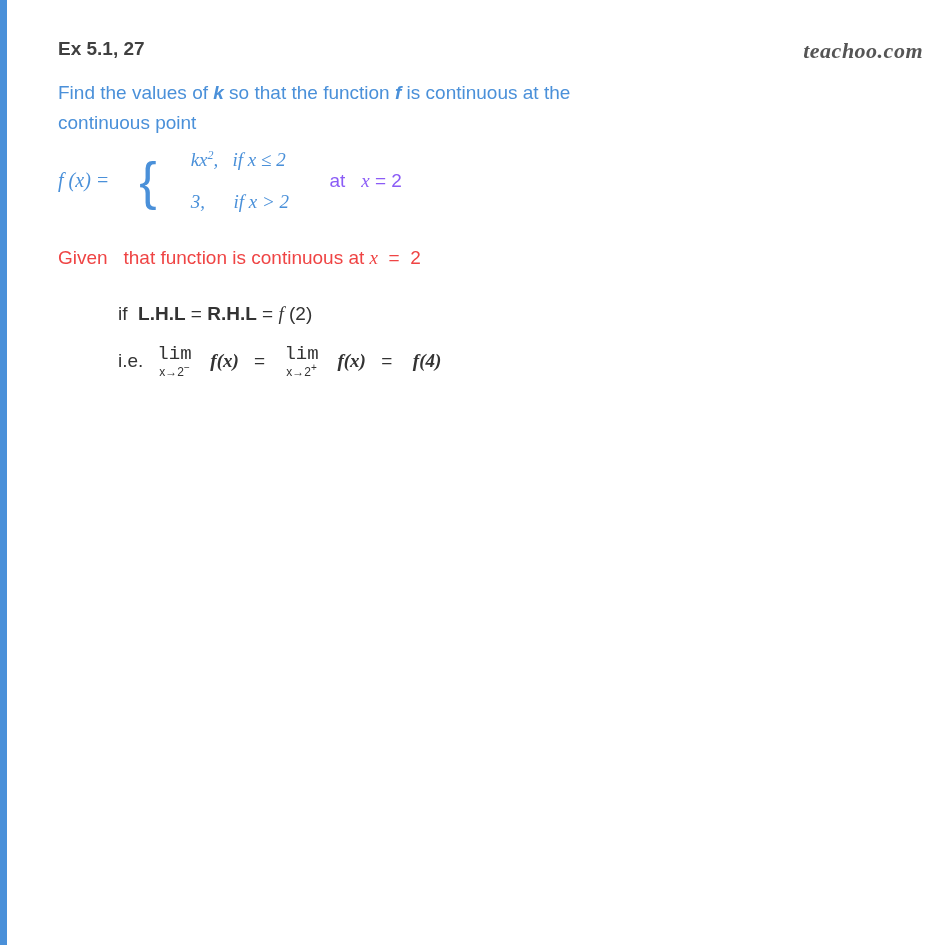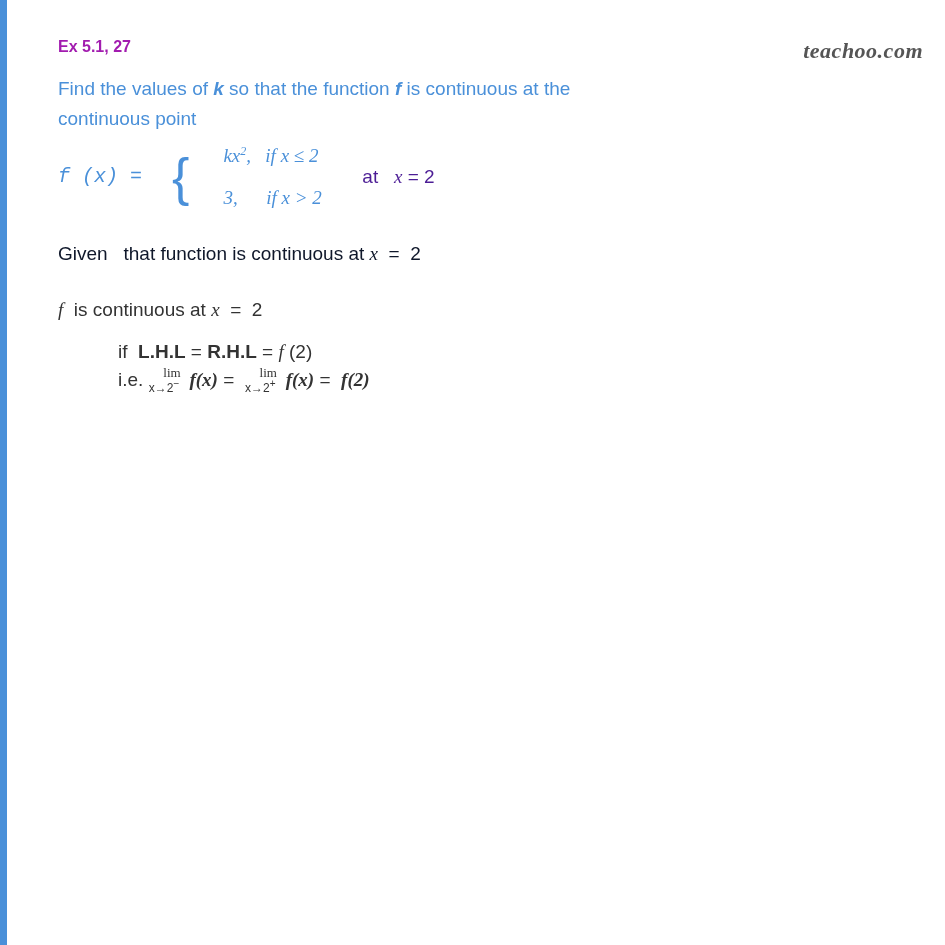--- a/index.html
+++ b/index.html
@@ -36,22 +36,22 @@
     }
 
     .content {
       margin-left: 30px;
       padding: 28px 40px 40px 28px;
     }
 
     .ex-title {
       font-family: Arial, sans-serif;
       font-weight: bold;
-      font-size: 16px;
-      color: #a21caf;
+      font-size: 19px;
+      color: #404040;
       margin-bottom: 18px;
       margin-top: 10px;
     }
 
     .question-text {
       font-family: Arial, sans-serif;
       font-size: 19px;
       color: #4a90d9;
       line-height: 1.6;
     }
@@ -65,21 +65,21 @@
       display: flex;
       align-items: center;
       margin: 10px 0 30px 0;
       gap: 30px;
     }
 
     .func-label {
       font-style: italic;
       font-size: 20px;
       color: #4a90d9;
-      font-family: Liberation Mono, monospace;
+      font-family: Liberation Serif, serif;
     }
 
     .piecewise-brace {
       font-size: 52px;
       color: #4a90d9;
       line-height: 1;
       font-weight: 100;
       margin-right: 4px;
       font-family: 'Arial', sans-serif;
     }
@@ -93,37 +93,37 @@
     .piecewise-case {
       font-size: 19px;
       color: #4a90d9;
       font-family: 'Georgia', serif;
       font-style: italic;
     }
 
     .at-label {
       font-family: Arial, sans-serif;
       font-size: 19px;
-      color: #4c1d95;
+      color: #8b5cf6;
       font-style: normal;
     }
 
     .at-label em {
       font-style: italic;
       font-family: 'Georgia', serif;
     }
 
     .given-section {
       margin: 20px 0 30px 0;
     }
 
     .given-text {
       font-family: Arial, sans-serif;
       font-size: 19px;
-      color: #0f172a;
+      color: #ef4444;
       line-height: 1.6;
     }
 
     .given-text em {
       font-style: italic;
       font-family: 'Georgia', serif;
     }
 
     .continuous-section {
       margin: 10px 0 20px 0;
@@ -142,54 +142,53 @@
     }
 
     .condition-block {
       margin-left: 60px;
     }
 
     .if-line {
       font-family: Arial, sans-serif;
       font-size: 19px;
       color: #333;
-      margin-bottom: 2px;
+      margin-bottom: 18px;
     }
 
     .if-line strong {
       font-weight: bold;
     }
 
     .if-line em {
       font-style: italic;
       font-family: 'Georgia', serif;
     }
 
     .ie-line {
       font-family: Arial, sans-serif;
       font-size: 19px;
       color: #333;
       display: flex;
       align-items: center;
-      gap: 0;
+      gap: 10px;
     }
 
     .lim-container {
       display: inline-flex;
       flex-direction: column;
       align-items: center;
       margin: 0 4px;
     }
 
     .lim-top {
-      font-family: Liberation Serif, serif;
+      font-family: Liberation Mono, monospace;
       font-weight: normal;
-      font-size: 13px;
+      font-size: 19px;
       font-style: normal;
-      margin-left: 16px;
     }
 
     .lim-bottom {
       font-size: 12px;
       font-style: normal;
       font-family: Liberation Sans, sans-serif;
       line-height: 1.2;
     }
 
     .math-italic {
@@ -234,23 +233,20 @@
     <span class="at-label">&nbsp;&nbsp;at &nbsp; <em>x</em> = 2</span>
   </div>
 
   <div class="given-section">
     <p class="given-text">
       Given &nbsp; that function is continuous at <em>x</em> &nbsp;= &nbsp;2
     </p>
   </div>
 
   <div class="continuous-section">
-    <p class="continuous-text">
-      <em>f</em> &nbsp;is continuous at <em>x</em> &nbsp;= &nbsp;2
-    </p>
 
     <div class="condition-block">
 
       <div class="if-line">
         if &nbsp;<strong>L.H.L</strong> = <strong>R.H.L</strong> = <em>f</em> (2)
       </div>
 
       <div class="ie-line">
         <span>i.e.</span>
 
@@ -265,19 +261,19 @@
 
         <span class="lim-container">
           <span class="lim-top">lim</span>
           <span class="lim-bottom">x→2<sup style="font-size:10px;">+</sup></span>
         </span>
 
         <span class="math-italic">&nbsp;f(x)</span>
 
         <span>&nbsp;= &nbsp;</span>
 
-        <span class="math-italic">f(2)</span>
+        <span class="math-italic">f(4)</span>
       </div>
 
     </div>
   </div>
 
 </div>
 
 </body></html>

